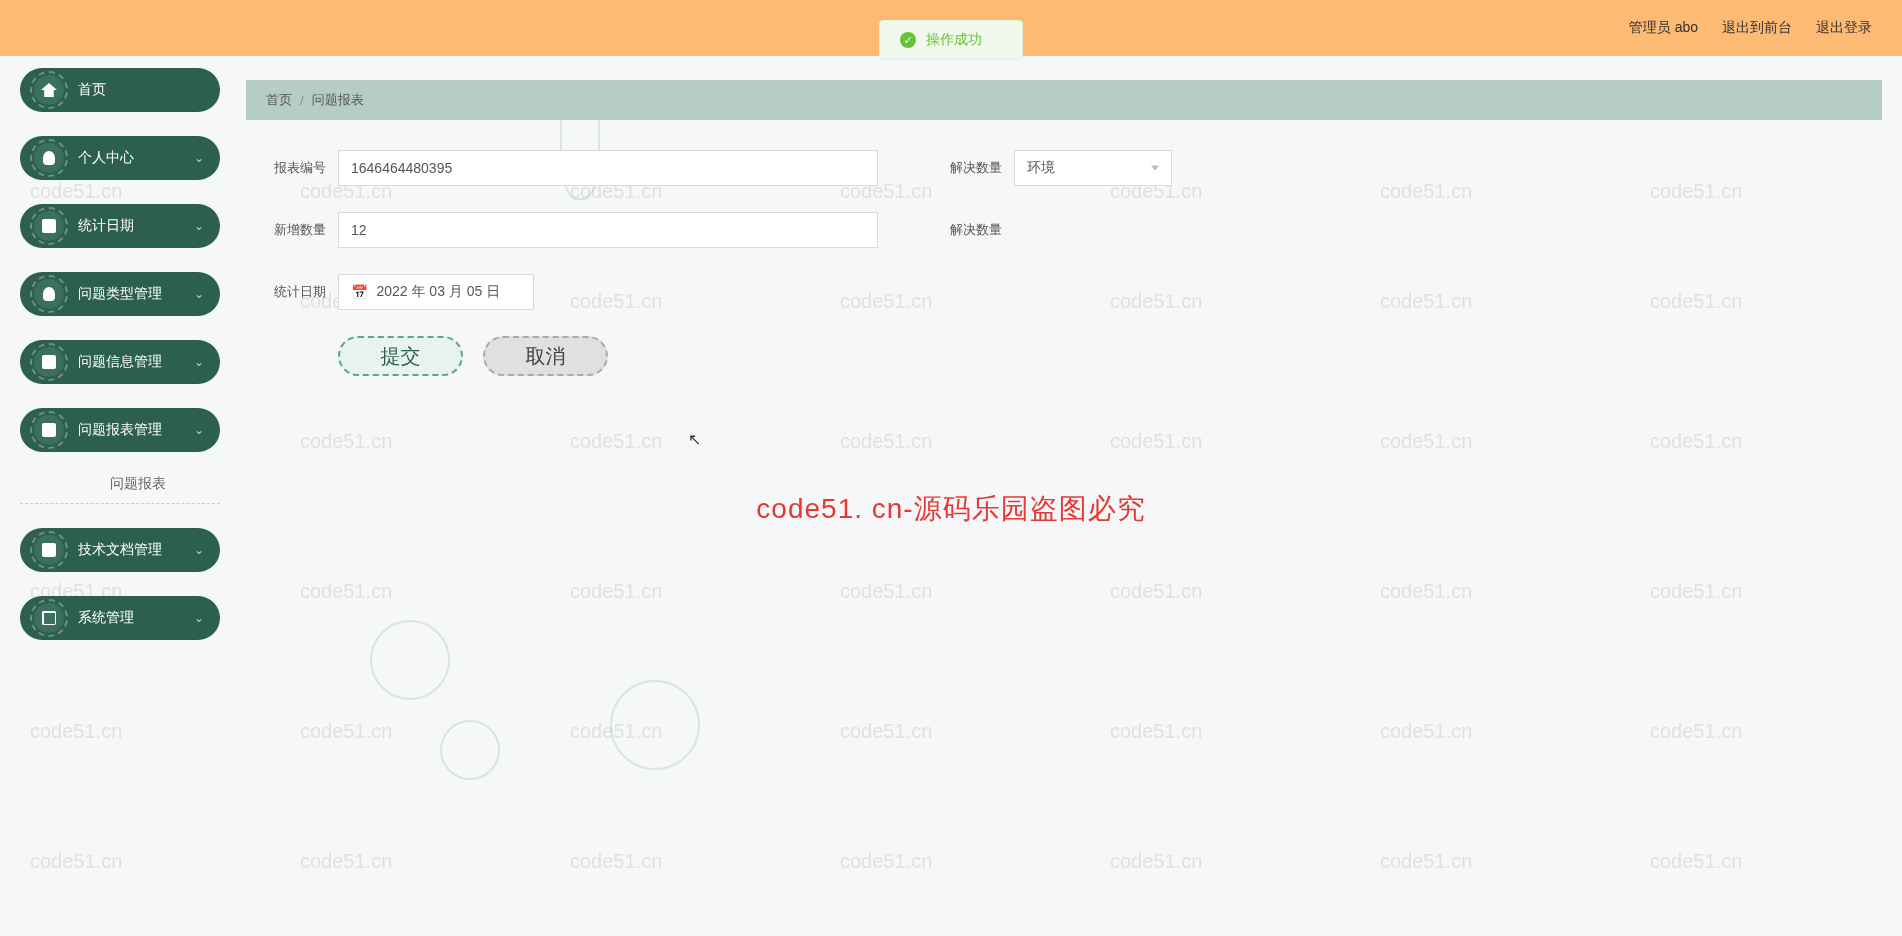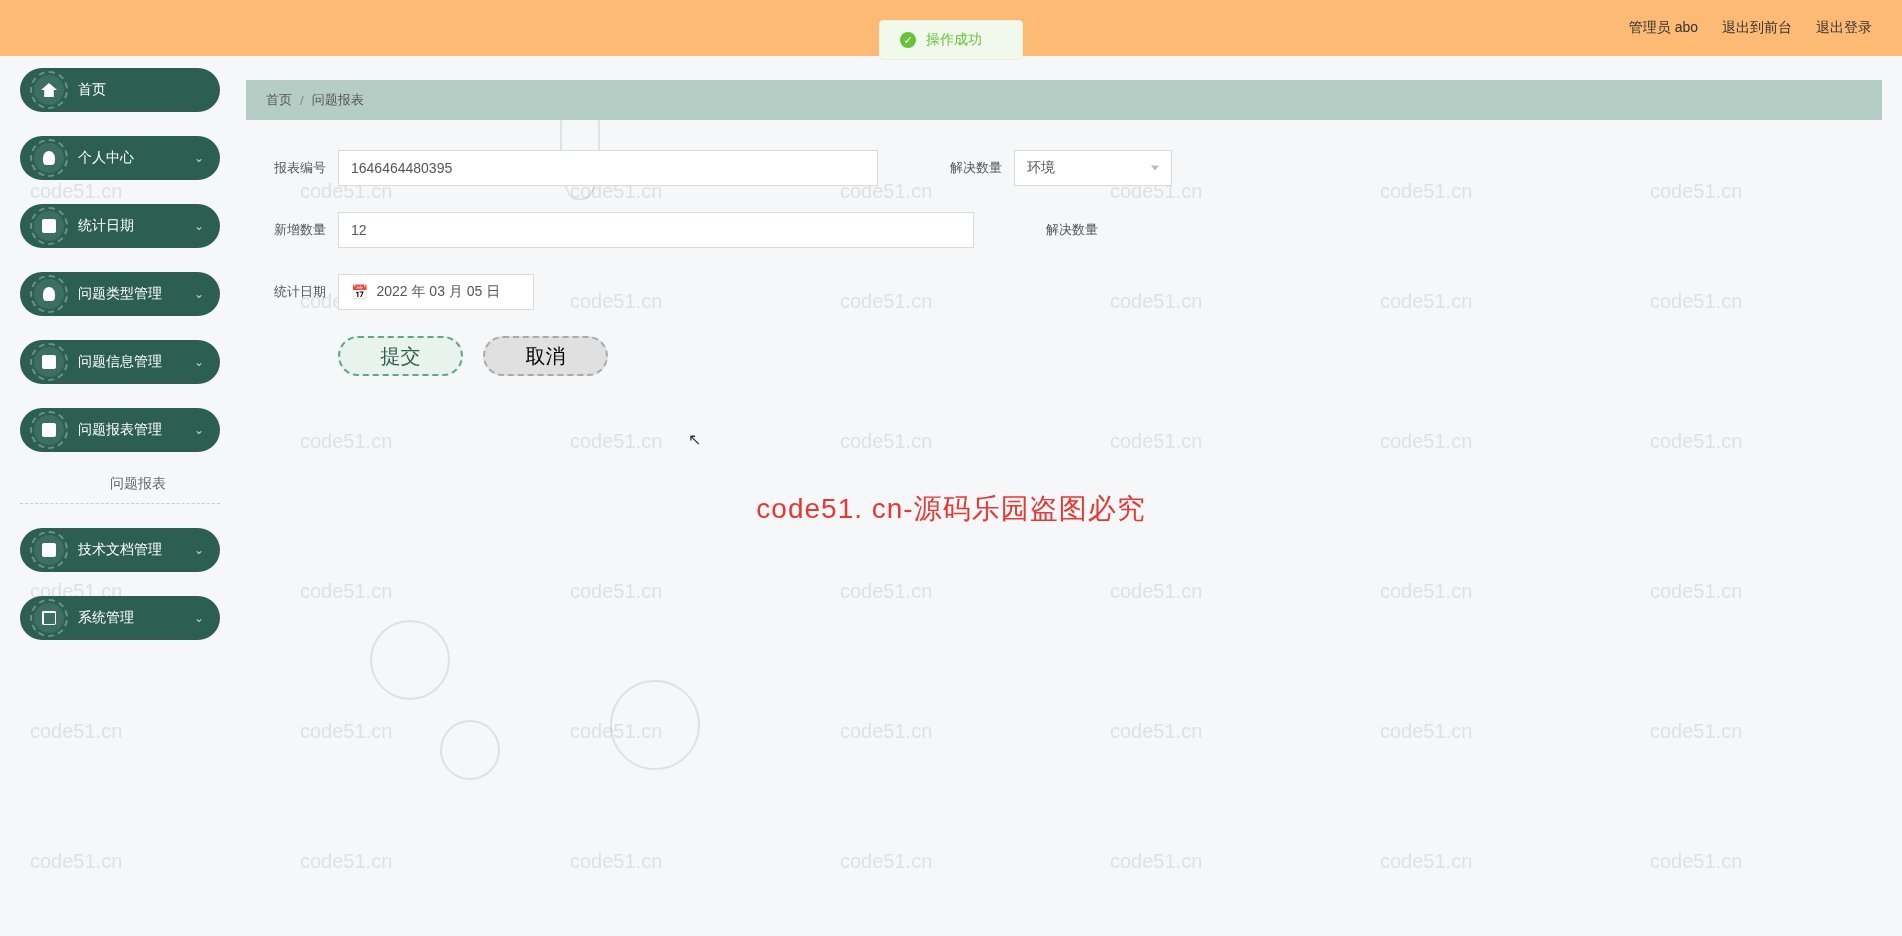--- a/index.html
+++ b/index.html
@@ -36,21 +36,21 @@
 .field label { width: 70px; text-align: right; margin-right: 12px; color: #555; font-size: 13px; }
 .field input[type="text"] { height: 36px; border: 1px solid #dadada; padding: 0 12px; font-size: 14px; color: #555; background: #fff; }
 .field .select { height: 36px; border: 1px solid #dadada; padding: 0 30px 0 12px; background: #fff; display: flex; align-items: center; position: relative; cursor: pointer; color: #555; }
 .field .select::after { content: ""; position: absolute; right: 12px; top: 50%; width: 0; height: 0; border-left: 4px solid transparent; border-right: 4px solid transparent; border-top: 5px solid #bbb; transform: translateY(-50%); }
 .field .date-input { height: 36px; border: 1px solid #dadada; padding: 0 12px; display: flex; align-items: center; gap: 8px; background: #fff; color: #555; cursor: pointer; }
 .field .date-input .cal-icon { color: #bbb; }
 
 .btn-row { display: flex; gap: 20px; margin-left: 82px; margin-top: 6px; }
 .btn { height: 40px; width: 125px; border-radius: 20px; border: 2px dashed; display: flex; align-items: center; justify-content: center; cursor: pointer; font-size: 20px; }
 .btn.submit { border-color: #5aa78d; background: #e8f3ee; color: #2d5f51; }
-.btn.cancel { border-color: #aaa; background: #e0e0e0; color: #000000; }
+.btn.cancel { border-color: #aaa; background: #e0e0e0; color: #404040; }
 
 .cursor { position: absolute; top: 430px; left: 688px; font-size: 16px; z-index: 30; }
 
 .watermark-center { position: absolute; top: 490px; left: 50%; transform: translateX(-50%); color: #e53935; font-size: 28px; font-weight: 400; z-index: 15; letter-spacing: 1px; }
 .watermark-grid { position: absolute; inset: 0; pointer-events: none; z-index: 0; }
 .watermark-grid span { position: absolute; color: rgba(120,120,120,0.18); font-size: 20px; font-family: Arial; }
 
 .bg-blobs { position: absolute; inset: 0; pointer-events: none; z-index: 0; opacity: 0.25; }
 .blob { position: absolute; border: 2px solid #8aa; border-radius: 50%; }
 </style>
@@ -209,21 +209,21 @@
         <label>解决数量</label>
         <div class="select" style="width:158px">
           <span>环境</span>
         </div>
       </div>
     </div>
 
     <div class="form-row">
       <div class="field">
         <label>新增数量</label>
-        <input type="text" style="width: 636px;" value="12">
+        <input type="text" style="width: 540px;" value="12">
       </div>
       <div class="field" style="margin-left:30px">
         <label>解决数量</label>
       </div>
     </div>
 
     <div class="form-row">
       <div class="field">
         <label>统计日期</label>
         <div class="date-input" style="width:196px">

